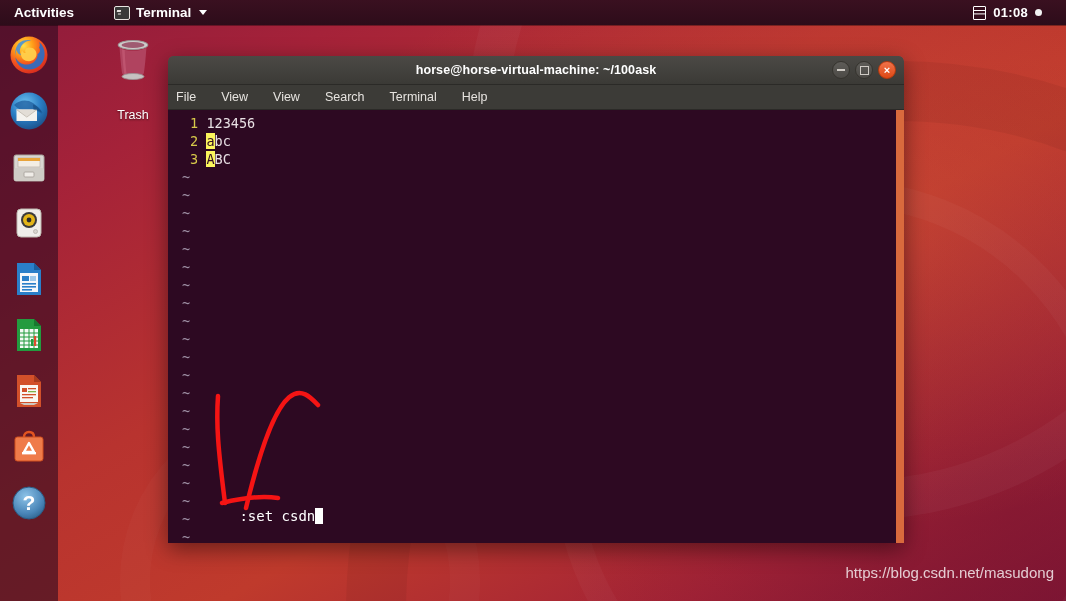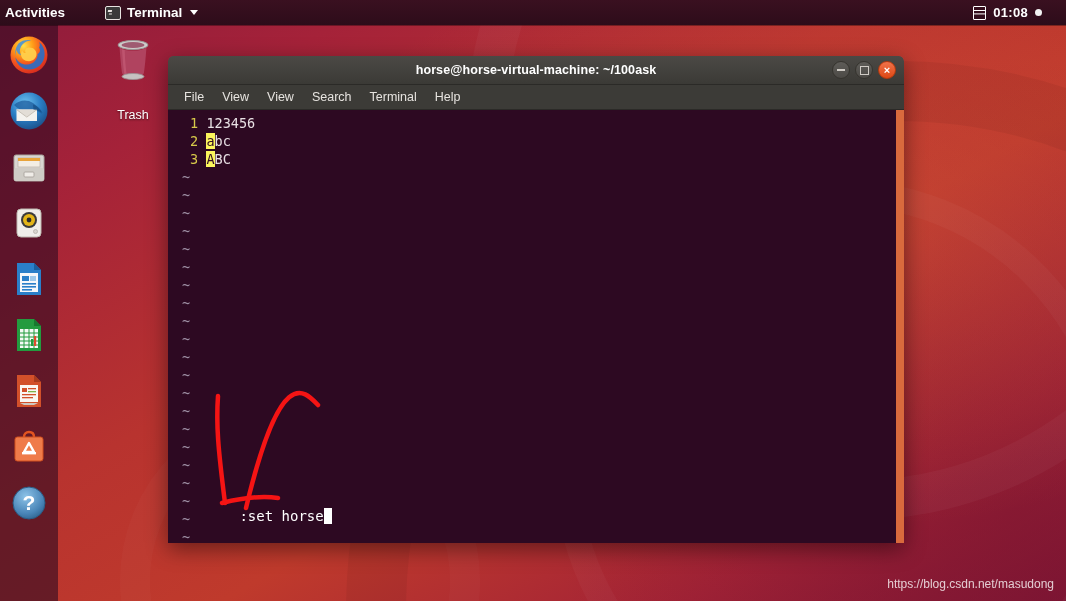--- a/index.html
+++ b/index.html
@@ -43,20 +43,21 @@
     background: linear-gradient(to bottom, #3a1020 0%, #2d0c1a 100%);
     display: flex;
     align-items: center;
     color: #ffffff;
     font-size: 13px;
     z-index: 40;
     box-shadow: 0 1px 0 rgba(0,0,0,0.35);
   }
   #topbar .activities {
     font-weight: bold;
+    margin-left: 9px;
     font-size: 13.5px;
     padding: 2px 5px;
     cursor: default;
   }
   #topbar .app-menu {
     display: flex;
     align-items: center;
     margin-left: 30px;
     gap: 6px;
     padding: 2px 5px;
@@ -213,22 +214,22 @@
     color: #ffffff;
     font-size: 11px;
     line-height: 11px;
     font-weight: bold;
   }
   #menubar {
     height: 24px;
     background: #3c3b37;
     display: flex;
     align-items: center;
-    padding-left: 8px;
-    gap: 2px;
+    padding-left: 0;
+    gap: 9px;
     border-bottom: 1px solid #2b2a27;
   }
   #menubar .mi {
     color: #e6e3df;
     font-size: 12.5px;
     padding: 3px 8px;
     border-radius: 2px;
     cursor: pointer;
   }
 
@@ -293,23 +294,23 @@
     left: 168px; top: 56px;
     width: 736px; height: 487px;
     z-index: 25;
     pointer-events: none;
   }
 
   
   #watermark {
     position: absolute;
     right: 12px;
-    bottom: 10px;
+    bottom: 20px;
     color: rgba(255,255,255,0.78);
-    font-size: 12px;
+    font-size: 15px;
     z-index: 15;
     font-family: "Liberation Sans", sans-serif;
   }
 </style>
 </head>
 <body>
 
 <div id="desktop">
 
   <div class="swirl s1"></div>
@@ -488,21 +489,21 @@
       <div class="mi">View</div>
       <div class="mi">View</div>
       <div class="mi">Search</div>
       <div class="mi">Terminal</div>
       <div class="mi">Help</div>
     </div>
 
     <div id="termbody">
       <div id="termtext"><div class="vline"><span class="lnum">1</span><span>123456</span></div><div class="vline"><span class="lnum">2</span><span class="hl">a</span><span>bc</span></div><div class="vline"><span class="lnum">3</span><span class="hl">A</span><span>BC</span></div><div class="vline"><span class="tilde">~</span></div><div class="vline"><span class="tilde">~</span></div><div class="vline"><span class="tilde">~</span></div><div class="vline"><span class="tilde">~</span></div><div class="vline"><span class="tilde">~</span></div><div class="vline"><span class="tilde">~</span></div><div class="vline"><span class="tilde">~</span></div><div class="vline"><span class="tilde">~</span></div><div class="vline"><span class="tilde">~</span></div><div class="vline"><span class="tilde">~</span></div><div class="vline"><span class="tilde">~</span></div><div class="vline"><span class="tilde">~</span></div><div class="vline"><span class="tilde">~</span></div><div class="vline"><span class="tilde">~</span></div><div class="vline"><span class="tilde">~</span></div><div class="vline"><span class="tilde">~</span></div><div class="vline"><span class="tilde">~</span></div><div class="vline"><span class="tilde">~</span></div><div class="vline"><span class="tilde">~</span></div><div class="vline"><span class="tilde">~</span></div><div class="vline"><span class="tilde">~</span></div></div>
       <div id="cmdline">
-        <span>:set horse</span><span class="cursor"></span>
+        <span>:set csdn</span><span class="cursor"></span>
       </div>
       <div id="scrollbar"></div>
     </div>
   </div>
 
   <svg id="annotation" viewBox="0 0 736 487">
     <g fill="none" stroke="#f51414" stroke-width="4.5" stroke-linecap="round" stroke-linejoin="round">
       <path d="M150 349 C 135 333, 112 310, 78 452"></path>
       <path d="M50 340 C 48 368, 50 392, 57 447"></path>
       <path d="M54 447 C 78 441, 96 440, 110 442"></path>

